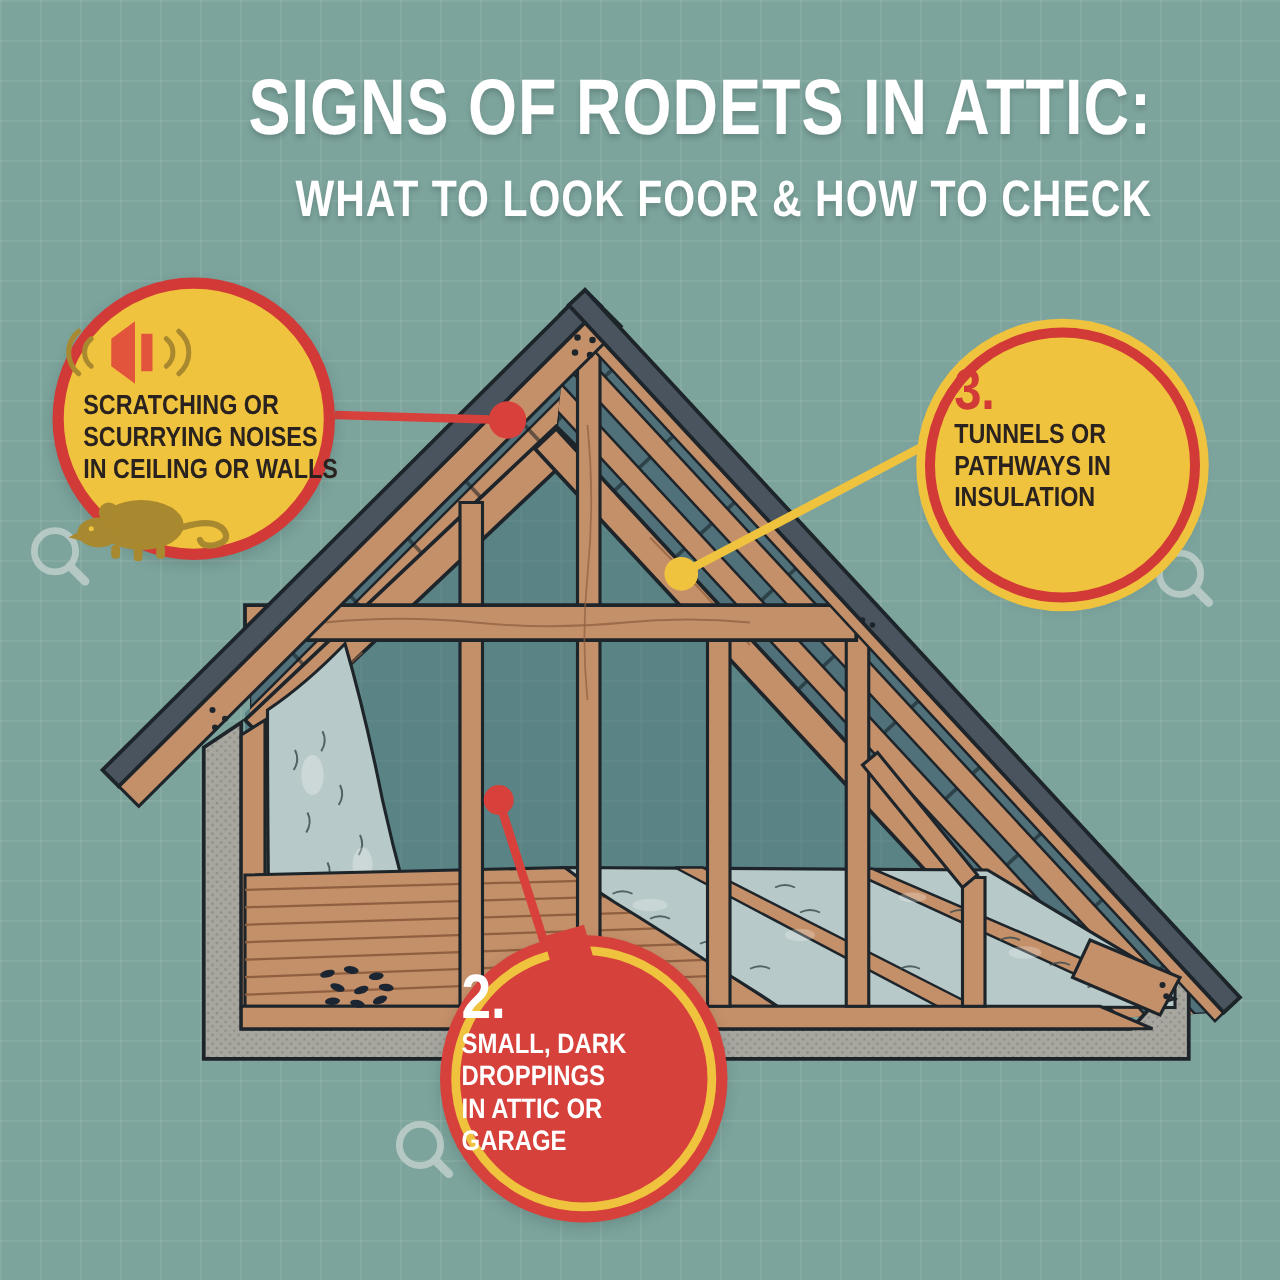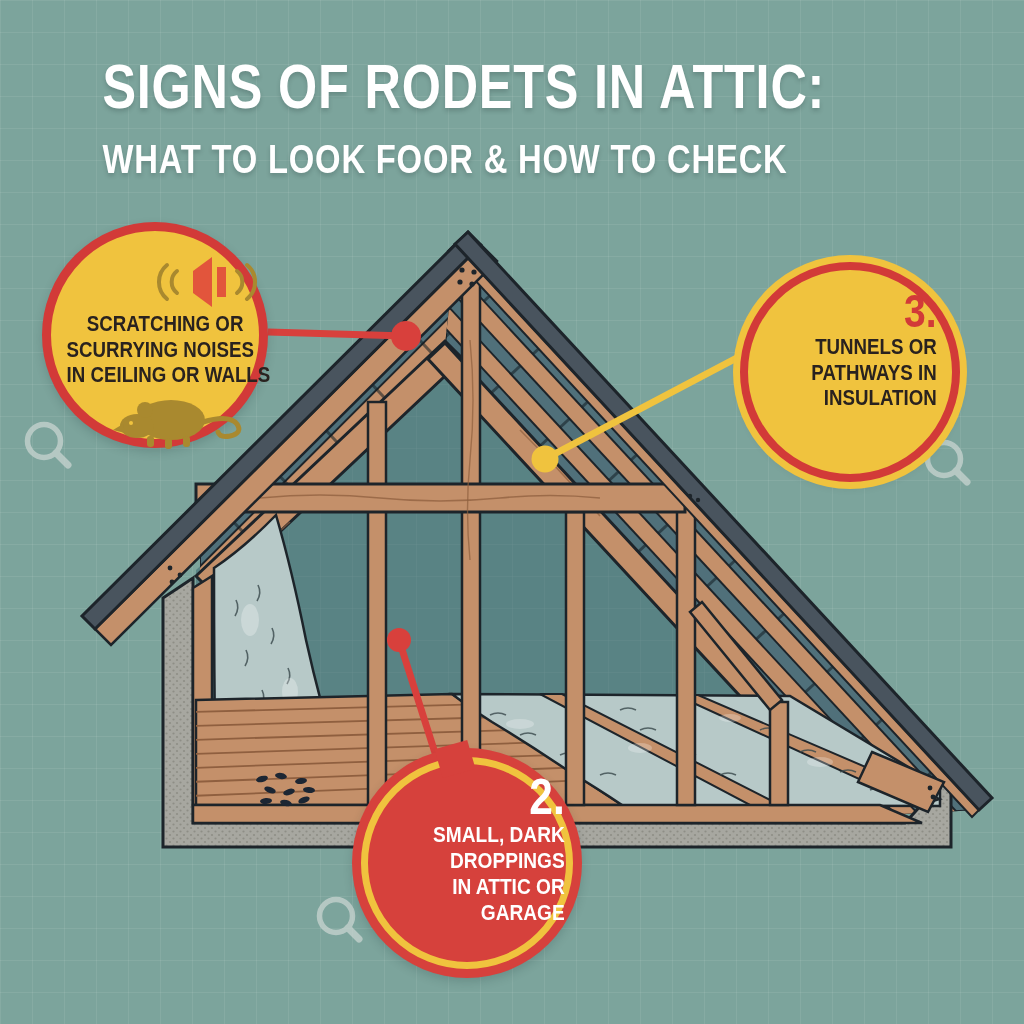--- a/index.html
+++ b/index.html
@@ -6,32 +6,32 @@
   .stage{
     position:relative;width:1024px;height:1024px;overflow:hidden;
     font-family:"Liberation Sans",sans-serif;
     background-color:#7CA49C;
     background-image:
       linear-gradient(rgba(255,255,255,.075) 1.5px, transparent 1.5px),
       linear-gradient(90deg, rgba(255,255,255,.075) 1.5px, transparent 1.5px);
     background-size:32px 32px;
   }
   .scene{position:absolute;left:0;top:0;}
-  .titles{position:absolute;left:0;right:0;top:50px;text-align:left;color:#fff;}
+  .titles{position:absolute;left:0;right:0;top:50px;text-align:right;color:#fff;}
   .title-main{
     font-size:63px;font-weight:700;letter-spacing:1px;white-space:nowrap;
     transform:scaleX(.80);transform-origin:50% 50%;
     text-shadow:0 3px 5px rgba(30,50,50,.22);
   }
   .title-sub{
     margin-top:14px;font-size:41px;font-weight:700;letter-spacing:1px;white-space:nowrap;
     transform:scaleX(.80);transform-origin:50% 50%;
     text-shadow:0 3px 5px rgba(30,50,50,.22);
   }
-  .callout{position:absolute;border-radius:50%;box-sizing:border-box;text-align:right;}
+  .callout{position:absolute;border-radius:50%;box-sizing:border-box;text-align:left;}
   .co1{
     left:42px;top:222px;width:226px;height:226px;
     background:#F0C33E;border:9px solid #D23A38;
     box-shadow:0 4px 10px rgba(30,50,50,.18);
   }
   .co2{
     left:352px;top:748px;width:230px;height:230px;
     background:#D6413C;
     box-shadow:0 4px 10px rgba(30,50,50,.18);
   }

